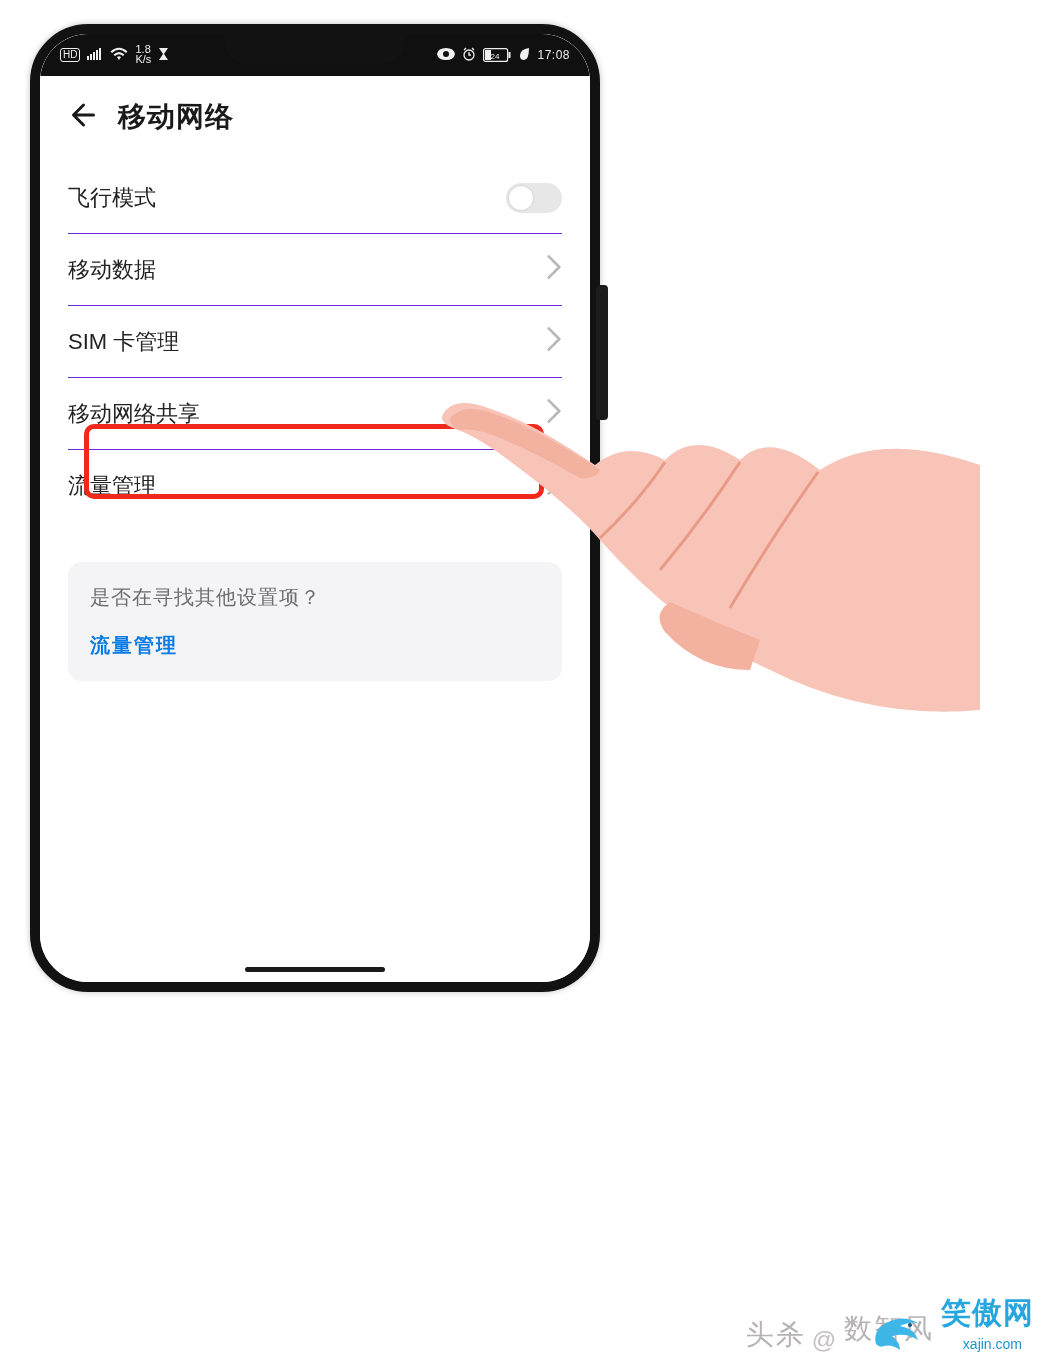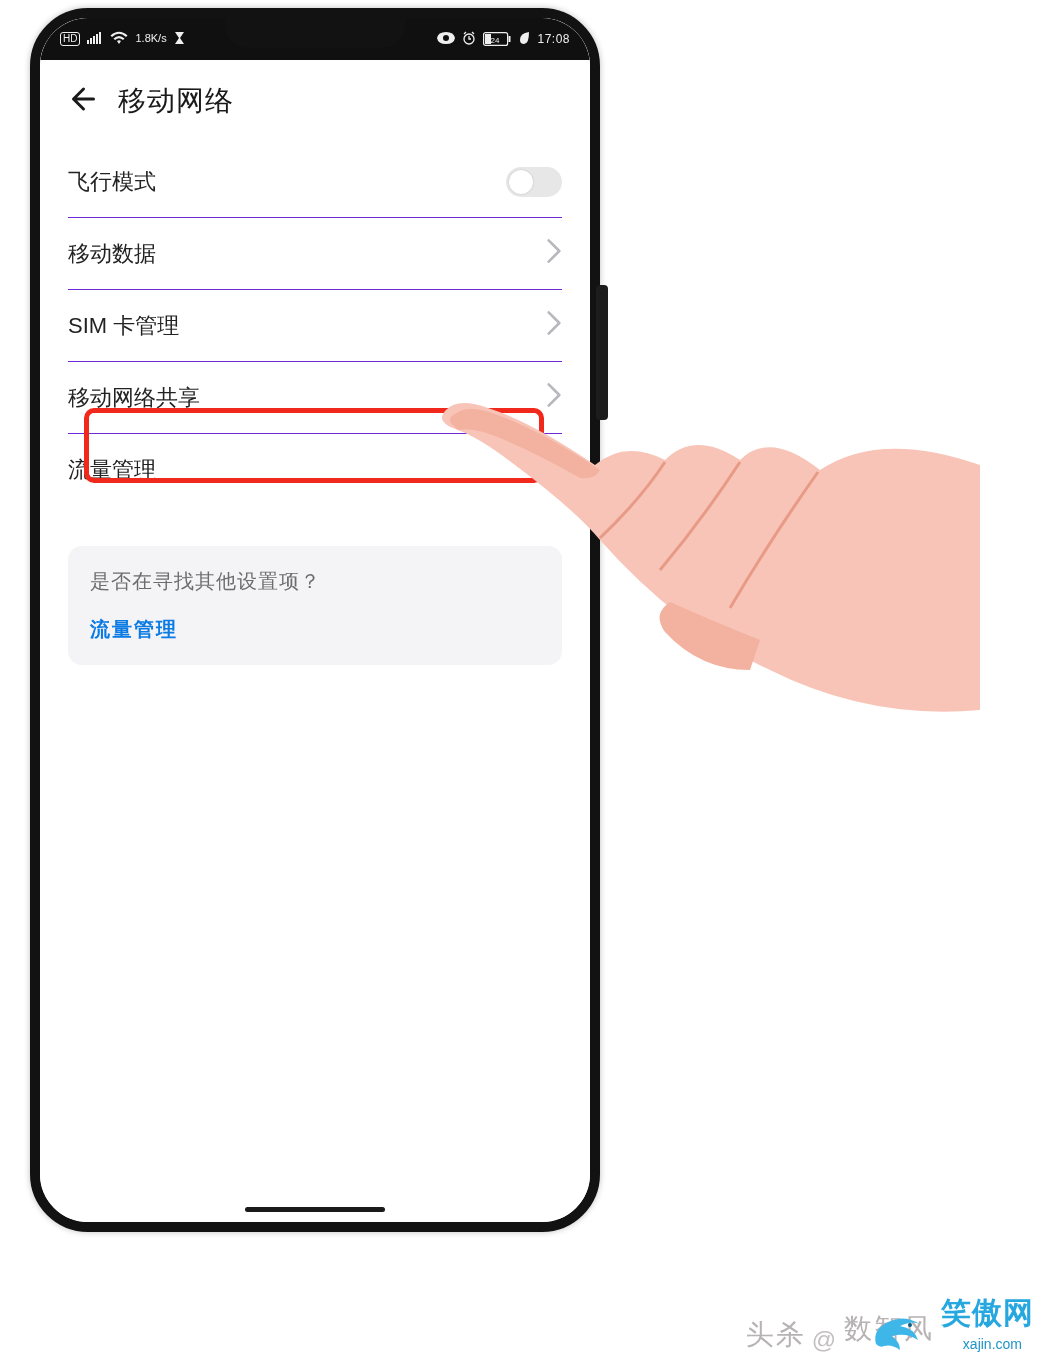--- a/index.html
+++ b/index.html
@@ -7,23 +7,23 @@
       background: #ffffff;
       font-family: -apple-system, "Helvetica Neue", sans-serif;
       width: 1054px;
       height: 1364px;
       position: relative;
       overflow: hidden;
     }
     .phone-frame {
       position: absolute;
       left: 30px;
-      top: 8px;
+      top: 24px;
       width: 570px;
-      height: 1224px;
+      height: 968px;
       border: 10px solid #121212;
       border-radius: 58px;
       background: #ffffff;
       overflow: hidden;
       box-shadow: 0 0 6px rgba(0,0,0,.25);
     }
     .side-button {
       position: absolute;
       left: 596px;
       top: 285px;
@@ -54,39 +54,39 @@
       background: #101010;
       color: #efefef;
       display: flex;
       justify-content: space-between;
       align-items: center;
       padding: 0 20px;
       font-size: 14px;
       font-weight: 500;
     }
     .status-left, .status-right { display: flex; align-items: center; gap: 7px; }
-    .status-left .ks { display:flex; line-height:0.9; font-size:11px; }
+    .status-left .ks { display:flex; flex-direction:column; line-height:0.9; font-size:11px; }
     .status-right .time { font-size: 12px; letter-spacing:.5px;}
     .badge-hd {
       border: 1px solid #efefef;
       border-radius: 3px;
       font-size: 10px;
       padding: 0 2px;
       line-height: 1.2;
     }
     .header {
       display: flex;
       align-items: center;
       gap: 22px;
       padding: 22px 26px 26px 26px;
     }
     .back-icon svg { width: 30px; height: 30px; }
     .header-title {
       font-size: 28px;
-      font-weight: 400;
+      font-weight: 700;
       color: #1a1a1a;
       letter-spacing: 1px;
     }
     .list { padding: 0 28px; }
     .row {
       display: flex;
       align-items: center;
       justify-content: space-between;
       height: 72px;
       border-bottom: 1px solid #6d28d9;

